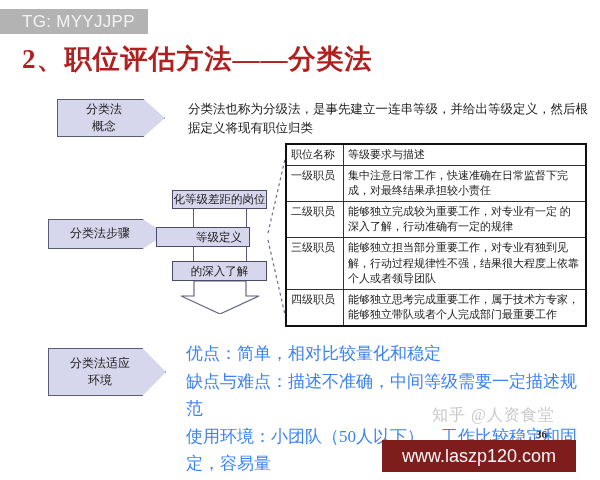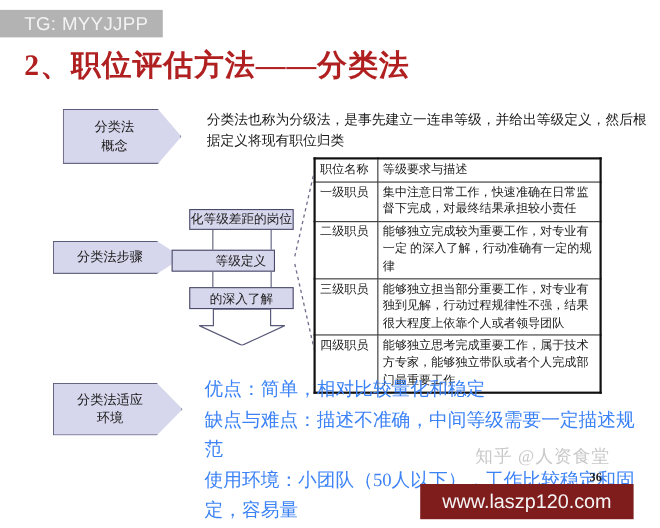--- a/index.html
+++ b/index.html
@@ -61,21 +61,21 @@
     align-items: center;
     justify-content: center;
     text-align: center;
     font-size: 12px;
     color: #1a1a1a;
     line-height: 1.45;
     padding-right: 14px;
   }
   .penta .ln { display: block; white-space: nowrap; }
 
-  #penta-concept { left: 57px;  top: 99px;  width: 108px; height: 50px; }
+  #penta-concept { left: 57px;  top: 99px;  width: 108px; height: 38px; }
   #penta-steps   { left: 48px;  top: 219px; width: 118px; height: 30px; }
   #penta-env     { left: 48px;  top: 348px; width: 118px; height: 48px; }
 
   
   .def-text {
     position: absolute;
     left: 188px;
     top: 100px;
     width: 400px;
     font-size: 12.5px;
@@ -117,21 +117,21 @@
     top: 281px;
     width: 78px;
     height: 33px;
   }
 
   
   .grade-table {
     position: absolute;
     left: 285px;
     top: 143px;
-    width: 262px;
+    width: 302px;
     border-collapse: collapse;
     border: 2px solid #111111;
     background: #ffffff;
     table-layout: fixed;
   }
   .grade-table td {
     border: 1px solid #333333;
     font-size: 11px;
     line-height: 1.42;
     color: #1a1a1a;

